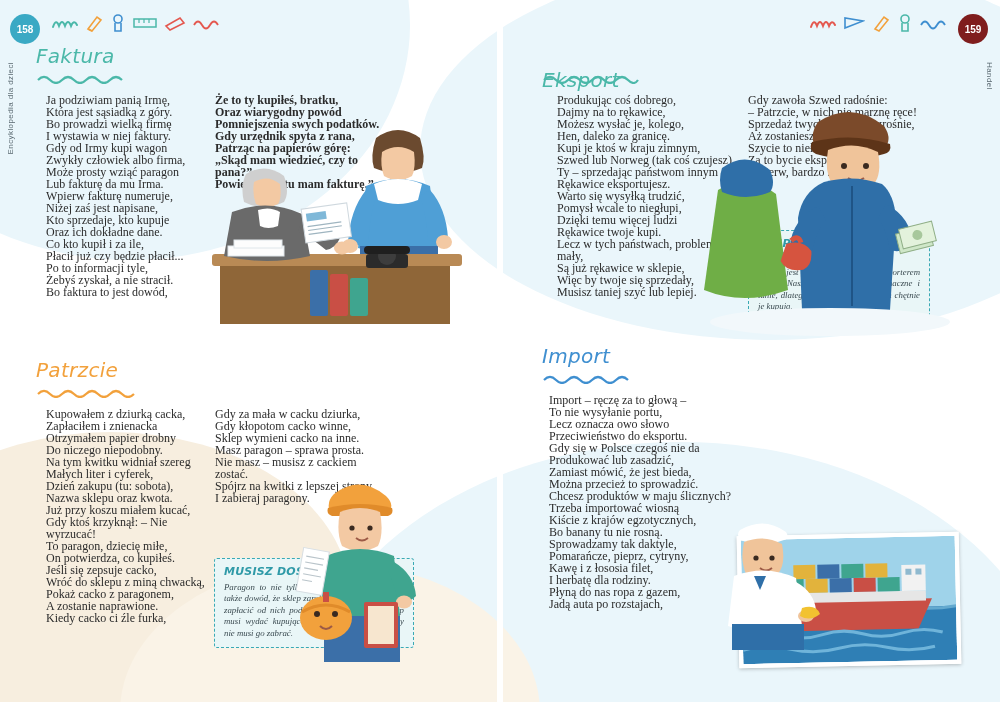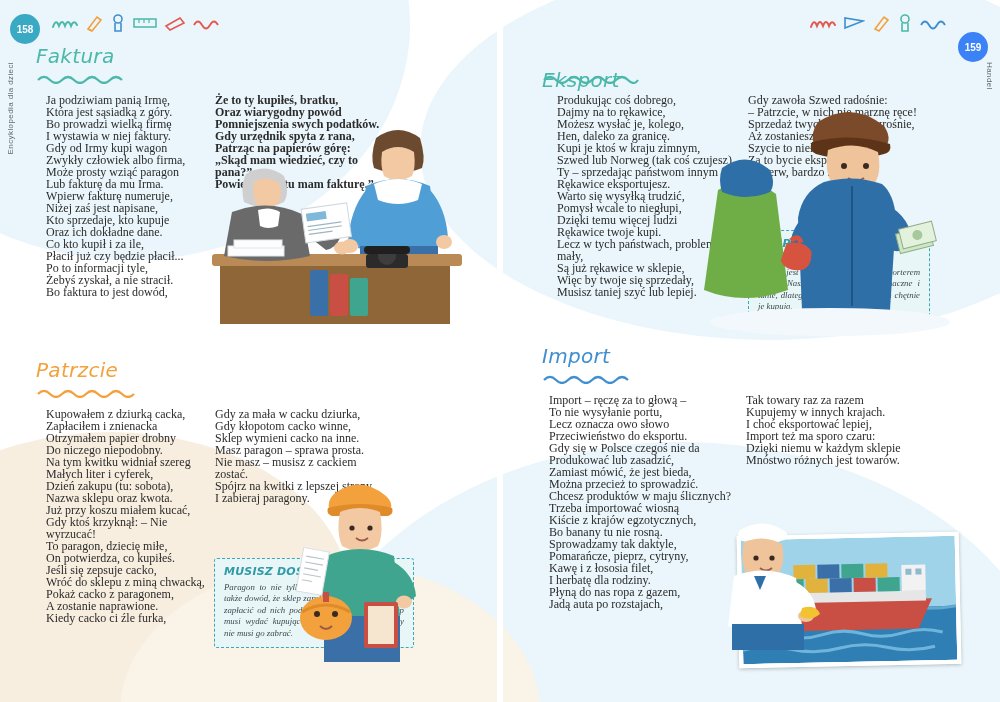--- a/index.html
+++ b/index.html
@@ -52,21 +52,21 @@
   }
 
   
   .pagenum {
     position:absolute; width:30px; height:30px; border-radius:50%;
     color:#fff; font-size:10px; font-weight:bold;
     display:flex; align-items:center; justify-content:center;
     font-family:"Liberation Sans", sans-serif;
   }
   #pagenum-left { left:10px; top:14px; background:#3aa9c4; }
-  #pagenum-right { right:12px; top:14px; background:#3b82f6;margin-top:18px; }
+  #pagenum-right { right:12px; top:14px; background:#7f1d1d; }
 
   
   .vlabel {
     position:absolute;
     writing-mode:vertical-rl;
     font-size:8px; color:#5b6a72; letter-spacing:.4px;
   }
   #vlabel-left { left:6px; top:62px; transform:rotate(180deg); }
   #vlabel-right { right:6px; top:62px; }
 
@@ -450,26 +450,20 @@
 Chcesz produktów w maju ślicznych?
 Trzeba importować wiosną
 Kiście z krajów egzotycznych,
 Bo banany tu nie rosną.
 Sprowadzamy tak daktyle,
 Pomarańcze, pieprz, cytryny,
 Kawę i z łososia filet,
 I herbatę dla rodziny.
 Płyną do nas ropa z gazem,
 Jadą auta po rozstajach,</div>
-  <div class="poem" id="import-col2">Tak towary raz za razem
-Kupujemy w innych krajach.
-I choć eksportować lepiej,
-Import też ma sporo czaru:
-Dzięki niemu w każdym sklepie
-Mnóstwo różnych jest towarów.</div>
 
   <div class="photo-frame" style="left:738px; top:534px; width:222px; height:132px;">
     <svg width="214" height="124" viewBox="0 0 214 124">
       <rect x="0" y="0" width="214" height="70" fill="#9fd3ea"></rect>
       <rect x="0" y="70" width="214" height="54" fill="#2f7fb5"></rect>
       <path d="M0 70 q40 6 80 0 q40 -6 80 0 q30 4 54 0" stroke="#63a9cf" stroke-width="3" fill="none"></path>
 
       <path d="M28 62 l162 0 l-14 30 l-136 0Z" fill="#c94f45"></path>
       <rect x="34" y="54" width="150" height="10" fill="#e6e6e6"></rect>
 

